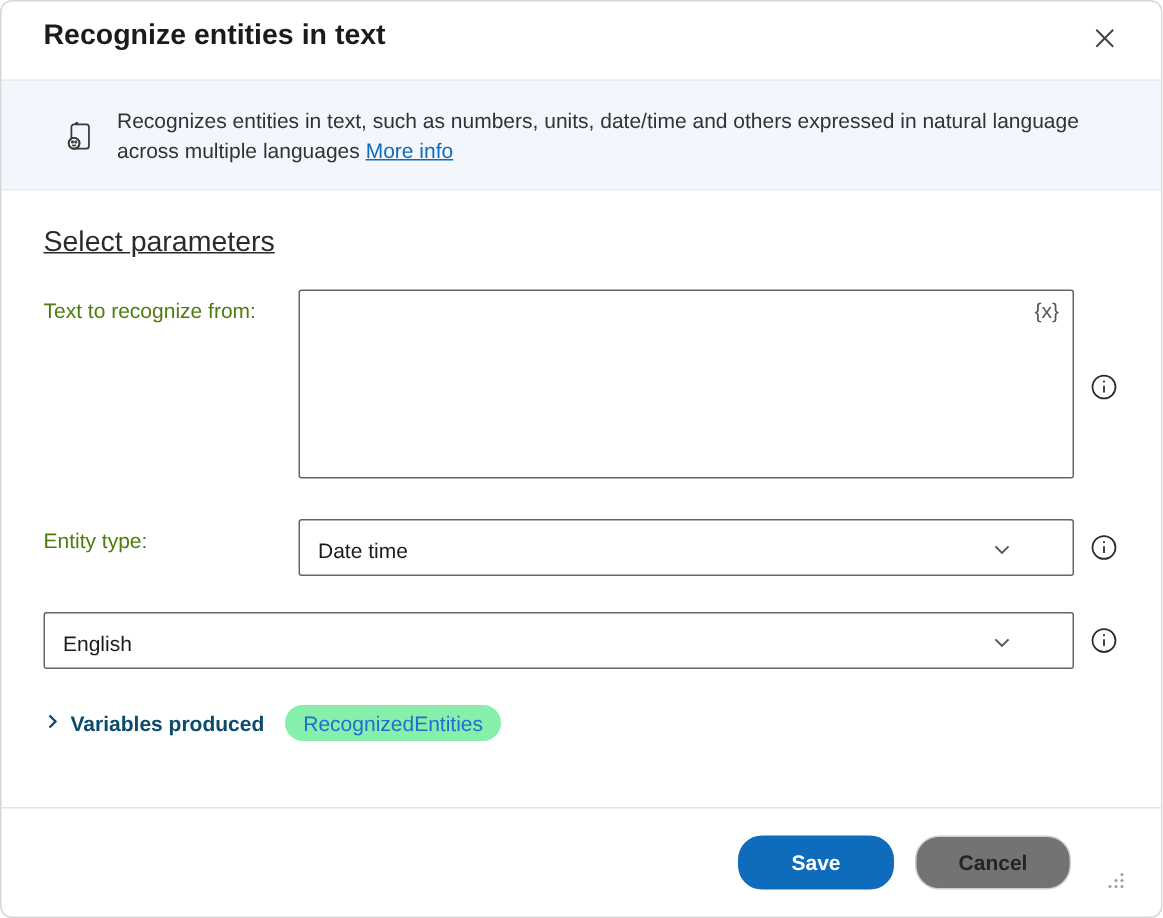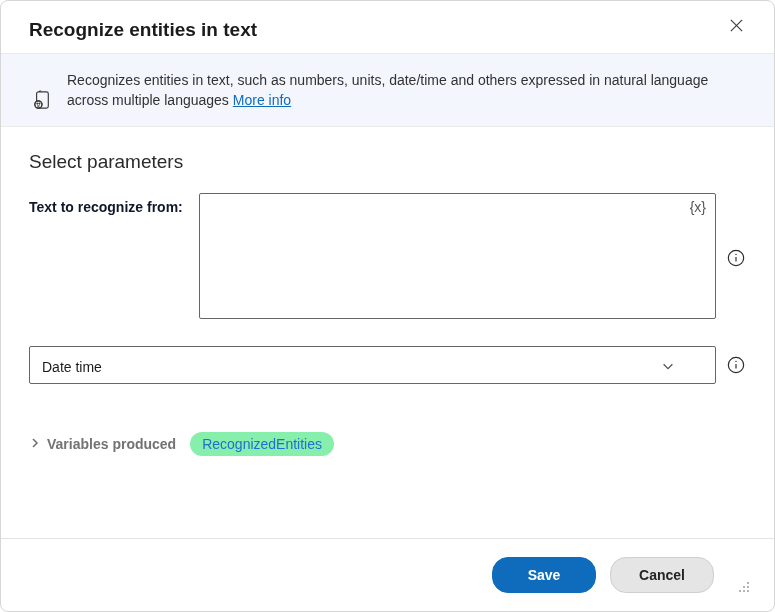--- a/index.html
+++ b/index.html
@@ -6,53 +6,52 @@
   html, body { width: 775px; height: 612px; font-family: "Segoe UI", -apple-system, BlinkMacSystemFont, sans-serif; font-size: 14px; color: #1b1b1b; }
   .dialog {
     width: 775px; height: 612px;
     border: 1px solid #d6d6d6;
     border-radius: 8px;
     background: #fff;
     display: flex; flex-direction: column;
     overflow: hidden;
   }
   .dialog-header {
-    display: flex; align-items: flex-end; justify-content: space-between;
+    display: flex; align-items: flex-start; justify-content: space-between;
     padding: 12px 24px 12px 28px;
   }
   .dialog-title { font-size: 19px; font-weight: 600; }
   .close-btn {
     width: 28px; height: 28px;
     display: flex; align-items: center; justify-content: center;
     background: none; border: none; cursor: pointer; color: #424242;
   }
   .close-btn svg { width: 15px; height: 15px; }
   .info-banner {
     background: #f3f6fc;
     border-top: 1px solid #eaeaea;
     border-bottom: 1px solid #eaeaea;
-    padding: 16px 32px;
-    display: flex; align-items: flex-end;
+    padding: 16px 43px;
+    display: flex; align-items: center;
     gap: 14px;
   }
   .info-banner .icon-holder { flex: 0 0 20px; display:flex; align-items:flex-start; padding-top:2px; }
   .info-banner .icon-holder svg { width: 18px; height: 20px; color:#3a3a3a; }
   .info-banner .text { color:#323232; line-height: 20px; }
   .info-banner a { color:#0f6cbd; text-decoration: underline; cursor:pointer; }
   .body { flex: 1 1 auto; padding: 24px 28px 8px 28px; overflow:auto; }
-  .section-heading { font-size: 19px; font-weight: 400; color:#2b2b2b; margin-bottom: 20px; }
+  .section-heading { font-size: 19px; font-weight: 400; color:#2b2b2b; margin-bottom: 20px; text-decoration: underline; }
   .field-row {
     display: flex; align-items: flex-start;
     margin-bottom: 24px;
   }
   .field-label {
     flex: 0 0 170px;
     padding-top: 6px;
-    color:#0f172a;
-    font-weight:bold;
+    color:#4d7c0f;
   }
   .field-control {
     flex: 1 1 auto;
     display: flex; align-items: center;
   }
   .textarea-wrap, .select-wrap {
     flex: 1 1 auto;
     position: relative;
   }
   textarea.text-input {
@@ -86,42 +85,42 @@
     flex: 0 0 20px;
   }
   .help-icon svg { width:18px; height:18px; color:#2b2b2b; }
   .vars-row {
     display:flex; align-items:center; gap: 14px;
     margin-top: 6px;
   }
   .vars-toggle {
     display:flex; align-items:center; gap:6px;
     background:none; border:none; cursor:pointer;
-    font-size:14px; color:#737373; font-weight:600;
+    font-size:14px; color:#0c4a6e; font-weight:600;
   }
   .vars-toggle svg { width:12px; height:12px; }
   .var-chip {
     background:#86efac; color:#1e6fcf;
     padding:4px 12px; border-radius:12px;
     font-size:14px; cursor:pointer;
   }
   .footer {
     border-top: 1px solid #e3e3e3;
     padding: 18px 24px 18px 24px;
     display:flex; justify-content:flex-end; gap:14px;
     align-items:center;
   }
   .btn {
     min-width: 104px; height: 36px;
     border-radius: 16px; font-size:14px; font-weight:600;
     cursor:pointer; border:1px solid transparent;
     display:flex; align-items:center; justify-content:center;
   }
   .btn-primary { background:#0f6cbd; color:#fff; border-color:#0f6cbd; }
-  .btn-secondary { background:#e5e5e5; color:#242424; border-color:#cfcfcf; }
+  .btn-secondary { background:#737373; color:#242424; border-color:#cfcfcf; }
   .resize-grip {
     width:14px; height:14px; align-self:flex-end; margin-left:8px;
     color:#9b9b9b; cursor:nwse-resize;
   }
   .resize-grip svg { width:14px; height:14px; }
 </style>
 </head>
 <body>
 
 <div class="dialog">
@@ -169,20 +168,21 @@
           <svg viewBox="0 0 20 20" fill="none" stroke="currentColor" stroke-width="1.3">
               <circle cx="10" cy="10" r="8.5"></circle>
               <line x1="10" y1="9" x2="10" y2="14"></line>
               <circle cx="10" cy="6" r="0.8" fill="currentColor" stroke="none"></circle>
             </svg>
         </span>
       </div>
     </div>
 
     <div class="field-row">
+      <div class="field-label">Entity type:</div>
       <div class="field-control">
         <div class="select-wrap">
           <div class="select">
             <span>Date time</span>
             <span class="chev">
               <svg viewBox="0 0 16 16" fill="none" stroke="currentColor" stroke-width="1.5">
                   <polyline points="3,6 8,11 13,6"></polyline>
                 </svg>
             </span>
           </div>
@@ -191,20 +191,39 @@
           <svg viewBox="0 0 20 20" fill="none" stroke="currentColor" stroke-width="1.3">
               <circle cx="10" cy="10" r="8.5"></circle>
               <line x1="10" y1="9" x2="10" y2="14"></line>
               <circle cx="10" cy="6" r="0.8" fill="currentColor" stroke="none"></circle>
             </svg>
         </span>
       </div>
     </div>
 
     <div class="field-row">
+      <div class="field-control">
+        <div class="select-wrap">
+          <div class="select">
+            <span>English</span>
+            <span class="chev">
+              <svg viewBox="0 0 16 16" fill="none" stroke="currentColor" stroke-width="1.5">
+                  <polyline points="3,6 8,11 13,6"></polyline>
+                </svg>
+            </span>
+          </div>
+        </div>
+        <span class="help-icon">
+          <svg viewBox="0 0 20 20" fill="none" stroke="currentColor" stroke-width="1.3">
+              <circle cx="10" cy="10" r="8.5"></circle>
+              <line x1="10" y1="9" x2="10" y2="14"></line>
+              <circle cx="10" cy="6" r="0.8" fill="currentColor" stroke="none"></circle>
+            </svg>
+        </span>
+      </div>
     </div>
 
     <div class="vars-row">
       <button class="vars-toggle">
         <span>
           <svg viewBox="0 0 12 12" fill="none" stroke="currentColor" stroke-width="1.6">
               <polyline points="4,2 8,6 4,10"></polyline>
             </svg>
         </span>
         <span>Variables produced</span>

